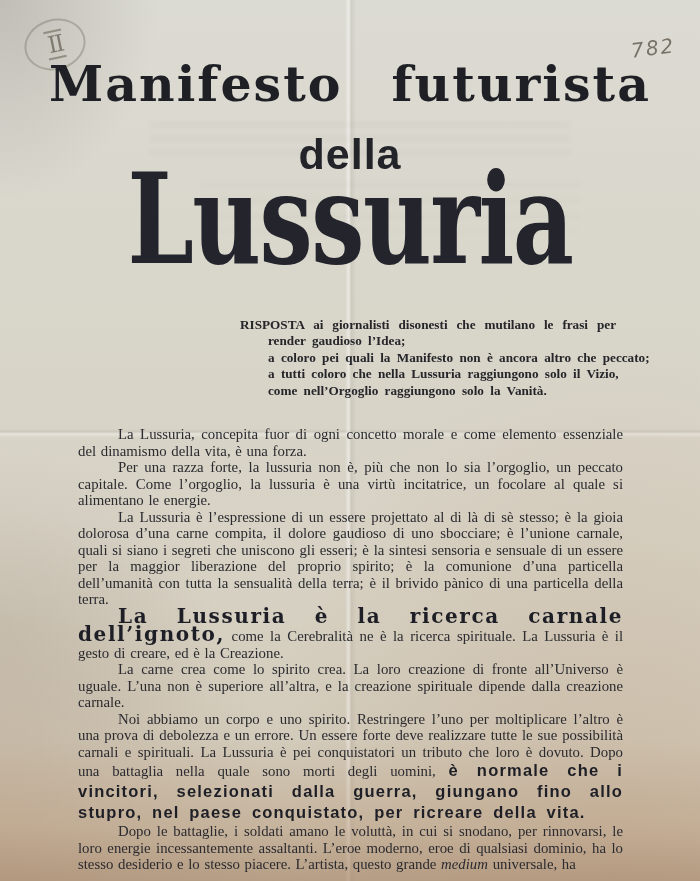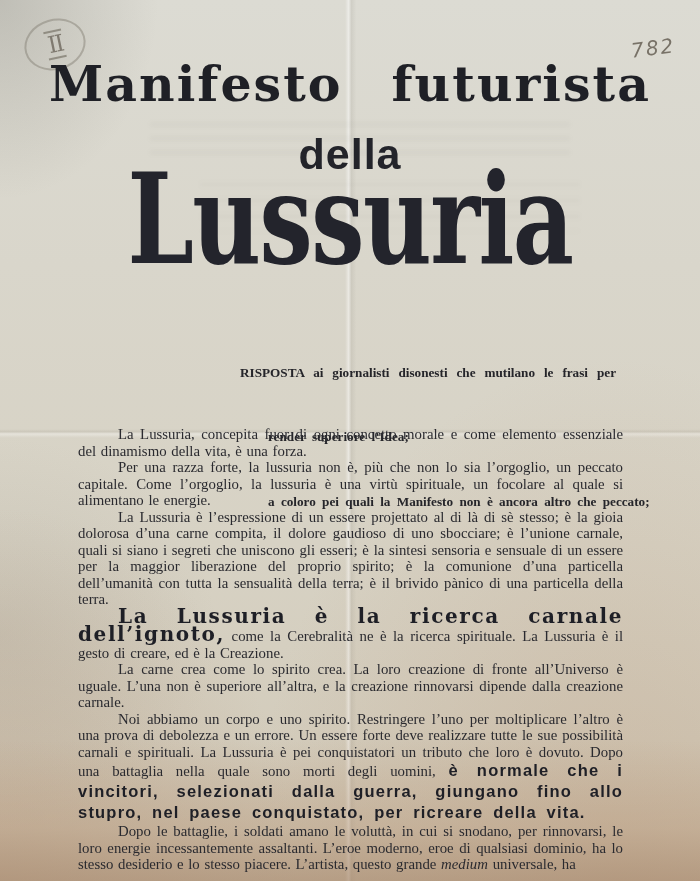--- a/index.html
+++ b/index.html
@@ -53,21 +53,21 @@
     color:#23242c;margin:0;line-height:1.05;
     transform:scaleX(0.75);transform-origin:50% 50%;letter-spacing:-2px;}
 
   
   .risposta{
     position:absolute;left:240px;top:317px;width:376px;
     font-family:"Liberation Serif",serif;font-weight:bold;
     font-size:13.2px;line-height:16.4px;color:#25252a;
     word-spacing:3px;
   }
-  .risposta .line{white-space:nowrap;margin-top:48px;}
+  .risposta .line{white-space:nowrap;}
   .risposta .lead{text-align:justify;text-align-last:justify;word-spacing:4px;white-space:normal;}
   .risposta .ind{padding-left:28px;}
 
   
   .manifesto{
     position:absolute;left:78px;top:426px;width:545px;
     font-size:14.8px;line-height:16.5px;color:#2a2a2f;
     text-align:justify;word-spacing:1px;
   }
   .para{margin:0;text-indent:40px;}
@@ -90,27 +90,29 @@
   </div>
 
   <div class="num-mark">782</div>
 
   <h1 class="t1">Manifesto futurista</h1>
   <div class="t2">della</div>
   <div class="t3">Lussuria</div>
 
   <div class="risposta">
     <div class="line lead">RISPOSTA ai giornalisti disonesti che mutilano le frasi per</div>
-    <div class="line ind">render superiore l’Idea;</div>
+    <div class="line ind">render gaudioso l’Idea;</div>
     <div class="line ind">a coloro pei quali la Manifesto non è ancora altro che peccato;</div>
+    <div class="line ind">a tutti coloro che nella Lussuria raggiungono solo il Vizio,</div>
+    <div class="line ind">come nell’Orgoglio raggiungono solo la Vanità.</div>
   </div>
 
   <main class="manifesto">
     <p class="para"><span>La Lussuria, concepita fuor di ogni concetto morale e come elemento essenziale del dinamismo della vita, è una forza.</span></p>
-    <p class="para"><span>Per una razza forte, la lussuria non è, più che non lo sia l’orgoglio, un peccato capitale. Come l’orgoglio, la lussuria è una virtù spirituale, un focolare al quale si alimentano le energie.</span></p>
+    <p class="para"><span>Per una razza forte, la lussuria non è, più che non lo sia l’orgoglio, un peccato capitale. Come l’orgoglio, la lussuria è una virtù incitatrice, un focolare al quale si alimentano le energie.</span></p>
     <p class="para"><span>La Lussuria è l’espressione di un essere projettato al di là di sè stesso; è la gioia dolorosa d’una carne compita, il dolore gaudioso di uno sbocciare; è l’unione carnale, quali si siano i segreti che uniscono gli esseri; è la sintesi sensoria e sensuale di un essere per la maggior liberazione del proprio spirito; è la comunione d’una particella dell’umanità con tutta la sensualità della terra; è il brivido pànico di una particella della terra.</span></p>
     <p class="para"><span class="b-lg">La Lussuria è la ricerca carnale dell’ignoto,</span><span> come la Cerebralità ne è la ricerca spirituale. La Lussuria è il gesto di creare, ed è la Creazione.</span></p>
-    <p class="para"><span>La carne crea come lo spirito crea. La loro creazione di fronte all’Universo è uguale. L’una non è superiore all’altra, e la creazione rinnovarsi dipende dalla creazione carnale.</span></p>
+    <p class="para"><span>La carne crea come lo spirito crea. La loro creazione di fronte all’Universo è uguale. L’una non è superiore all’altra, e la creazione spirituale dipende dalla creazione carnale.</span></p>
     <p class="para"><span>Noi abbiamo un corpo e uno spirito. Restringere l’uno per moltiplicare l’altro è una prova di debolezza e un errore. Un essere forte deve realizzare tutte le sue possibilità carnali e spirituali. La Lussuria è pei conquistatori un tributo che loro è dovuto. Dopo una battaglia nella quale sono morti degli uomini, </span><span class="b-md">è normale che i vincitori, selezionati dalla guerra, giungano fino allo stupro, nel paese conquistato, per ricreare della vita.</span></p>
     <p class="para"><span>Dopo le battaglie, i soldati amano le voluttà, in cui si snodano, per rinnovarsi, le loro energie incessantemente assaltanti. L’eroe moderno, eroe di qualsiasi dominio, ha lo stesso desiderio e lo stesso piacere. L’artista, questo grande </span><span class="it">medium</span><span> universale, ha</span></p>
   </main>
 
 </div>
 
 </body></html>

